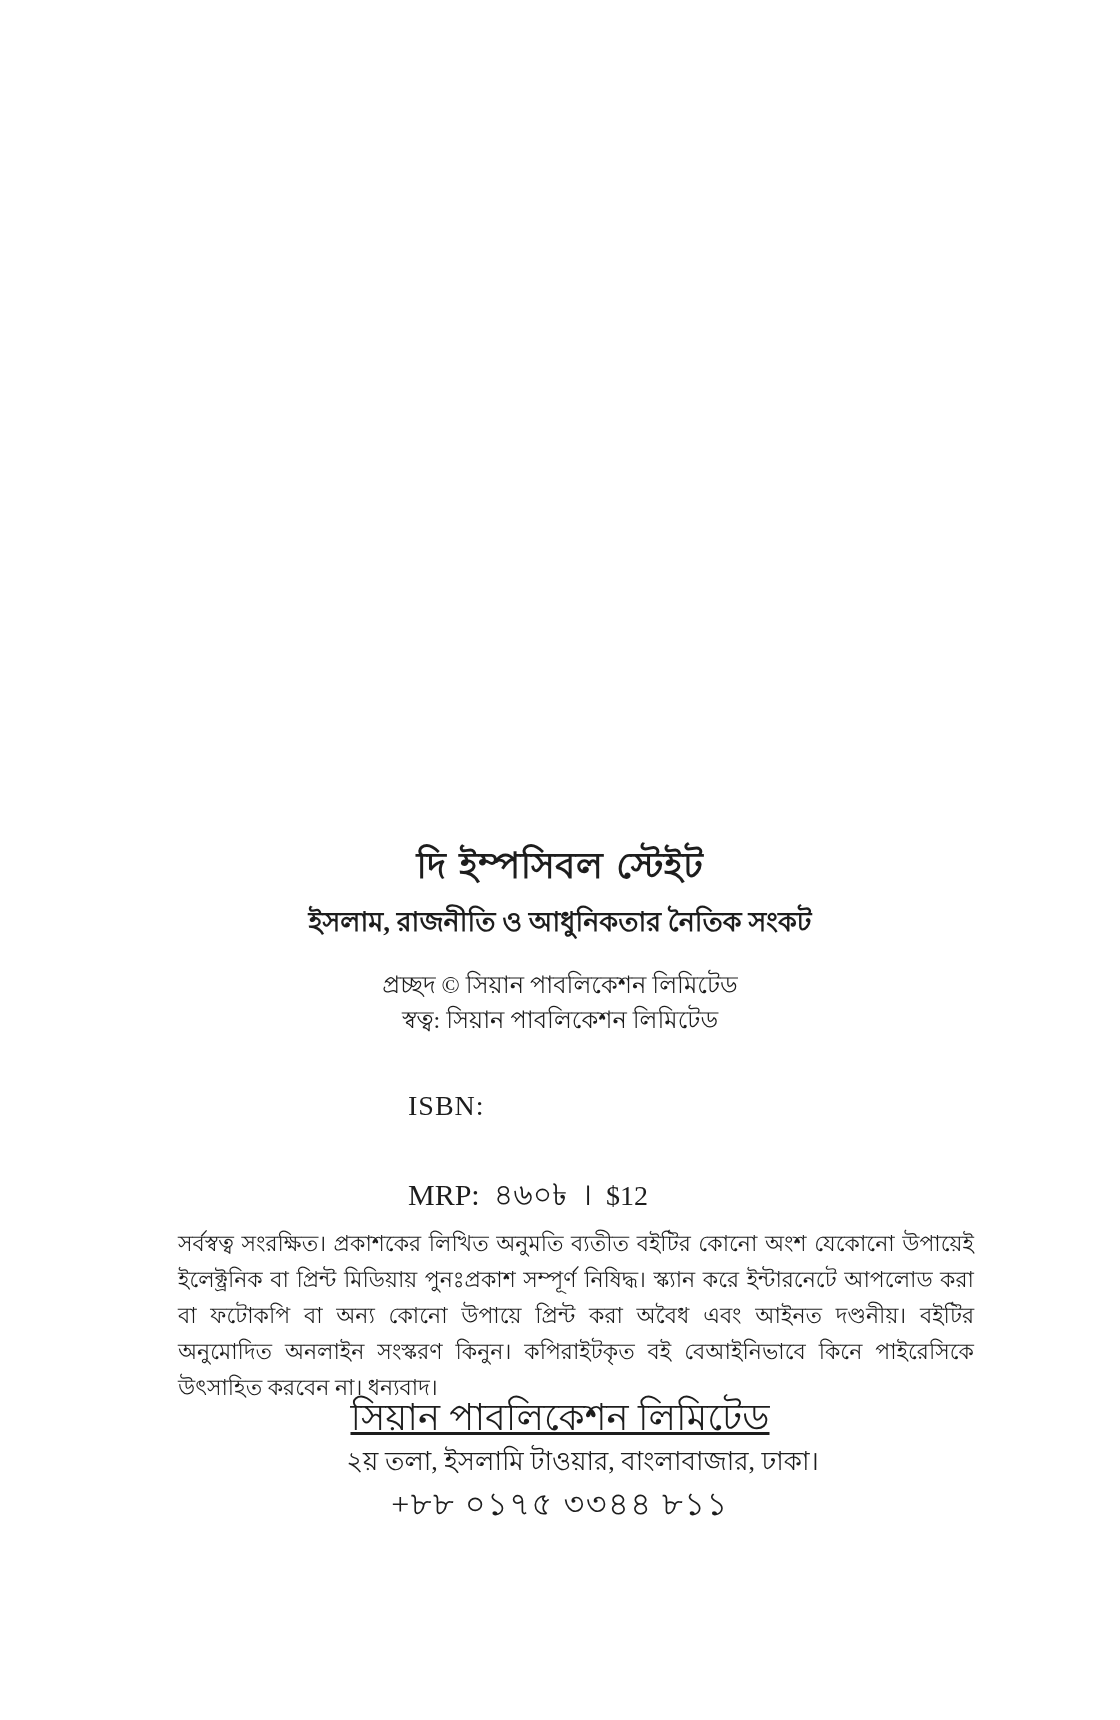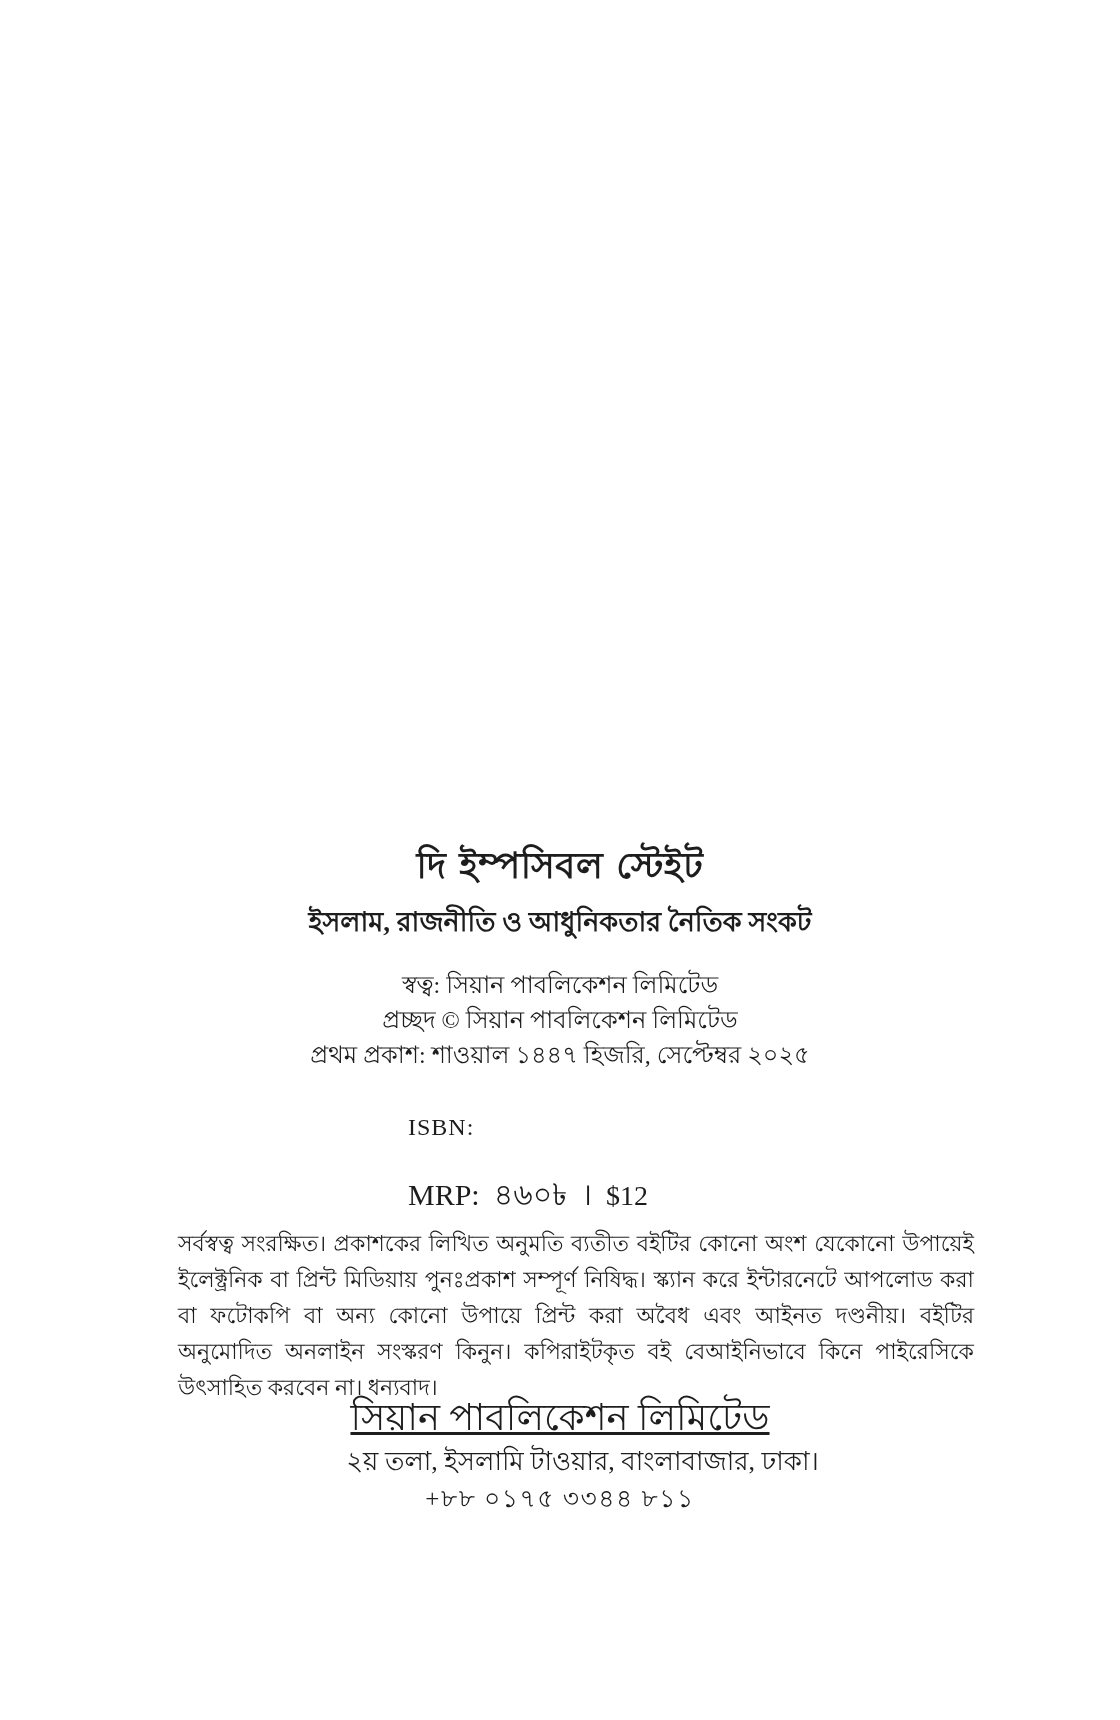--- a/index.html
+++ b/index.html
@@ -34,23 +34,22 @@
   .credits {
     position: absolute;
     top: 968px;
     font-size: 24px;
     line-height: 35px;
   }
   .isbn {
     position: absolute;
     top: 1090px;
     left: 408px;
-    font-size: 24px;
+    font-size: 28px;
     letter-spacing: 1px;
-    margin-top: 24px;
   }
   .mrp {
     position: absolute;
     top: 1156px;
     left: 408px;
     display: flex;
     align-items: baseline;
     gap: 14px;
     font-size: 30px;
   }
@@ -74,37 +73,36 @@
   }
   .address {
     position: absolute;
     top: 1441px;
     font-size: 26px;
     margin-left: 45px;
   }
   .phone {
     position: absolute;
     top: 1479px;
-    font-size: 25px;
+    font-size: 32px;
     letter-spacing: 1.5px;
   }
 </style>
 </head>
 <body>
 
 <div class="page">
 
   <h1 class="title center">দি ইম্পসিবল স্টেইট</h1>
 
   <div class="subtitle center">ইসলাম, রাজনীতি ও আধুনিকতার নৈতিক সংকট</div>
 
   <div class="credits center">
+    <div>প্রচ্ছদ © সিয়ান পাবলিকেশন লিমিটেড</div>
     <div>স্বত্ব: সিয়ান পাবলিকেশন লিমিটেড</div>
-    <div>প্রচ্ছদ © সিয়ান পাবলিকেশন লিমিটেড</div>
-    <div>প্রথম প্রকাশ: শাওয়াল ১৪৪৭ হিজরি, সেপ্টেম্বর ২০২৫</div>
   </div>
 
   <div class="isbn">ISBN:</div>
 
   <div class="mrp">
     <span>MRP:</span>
     <span>৪৬০৳</span>
     <span>।</span>
     <span class="usd">$12</span>
   </div>

